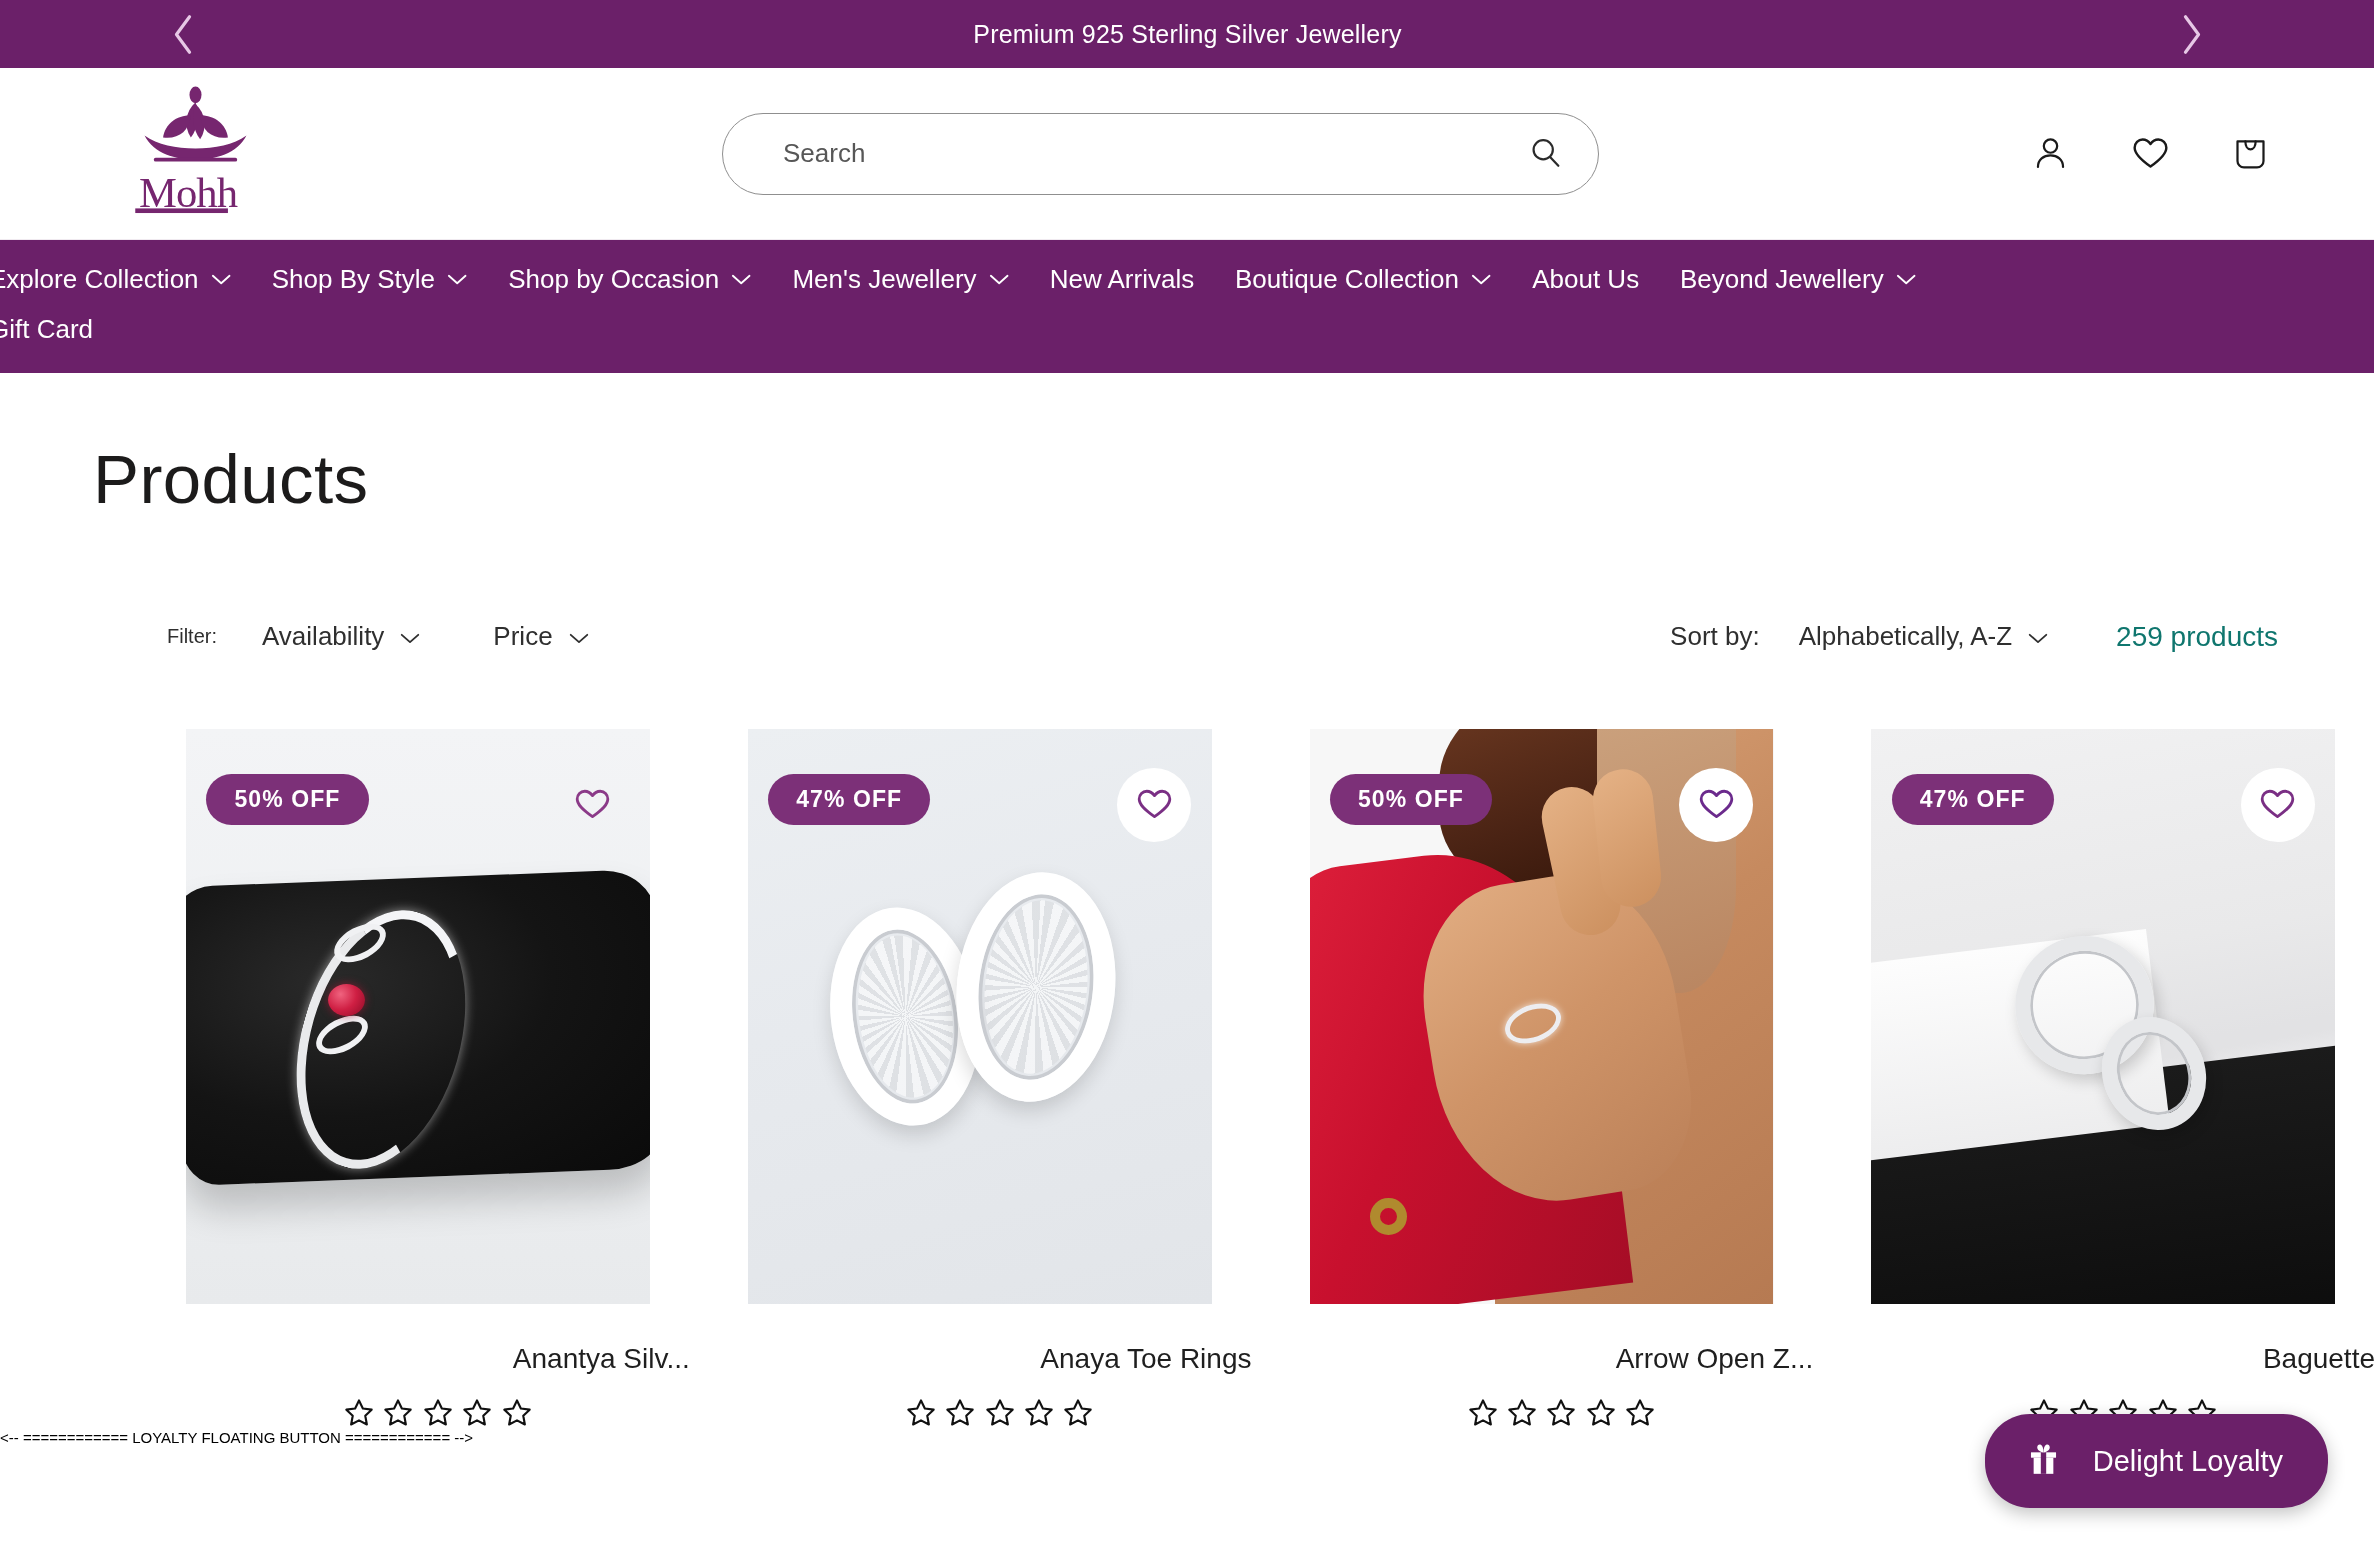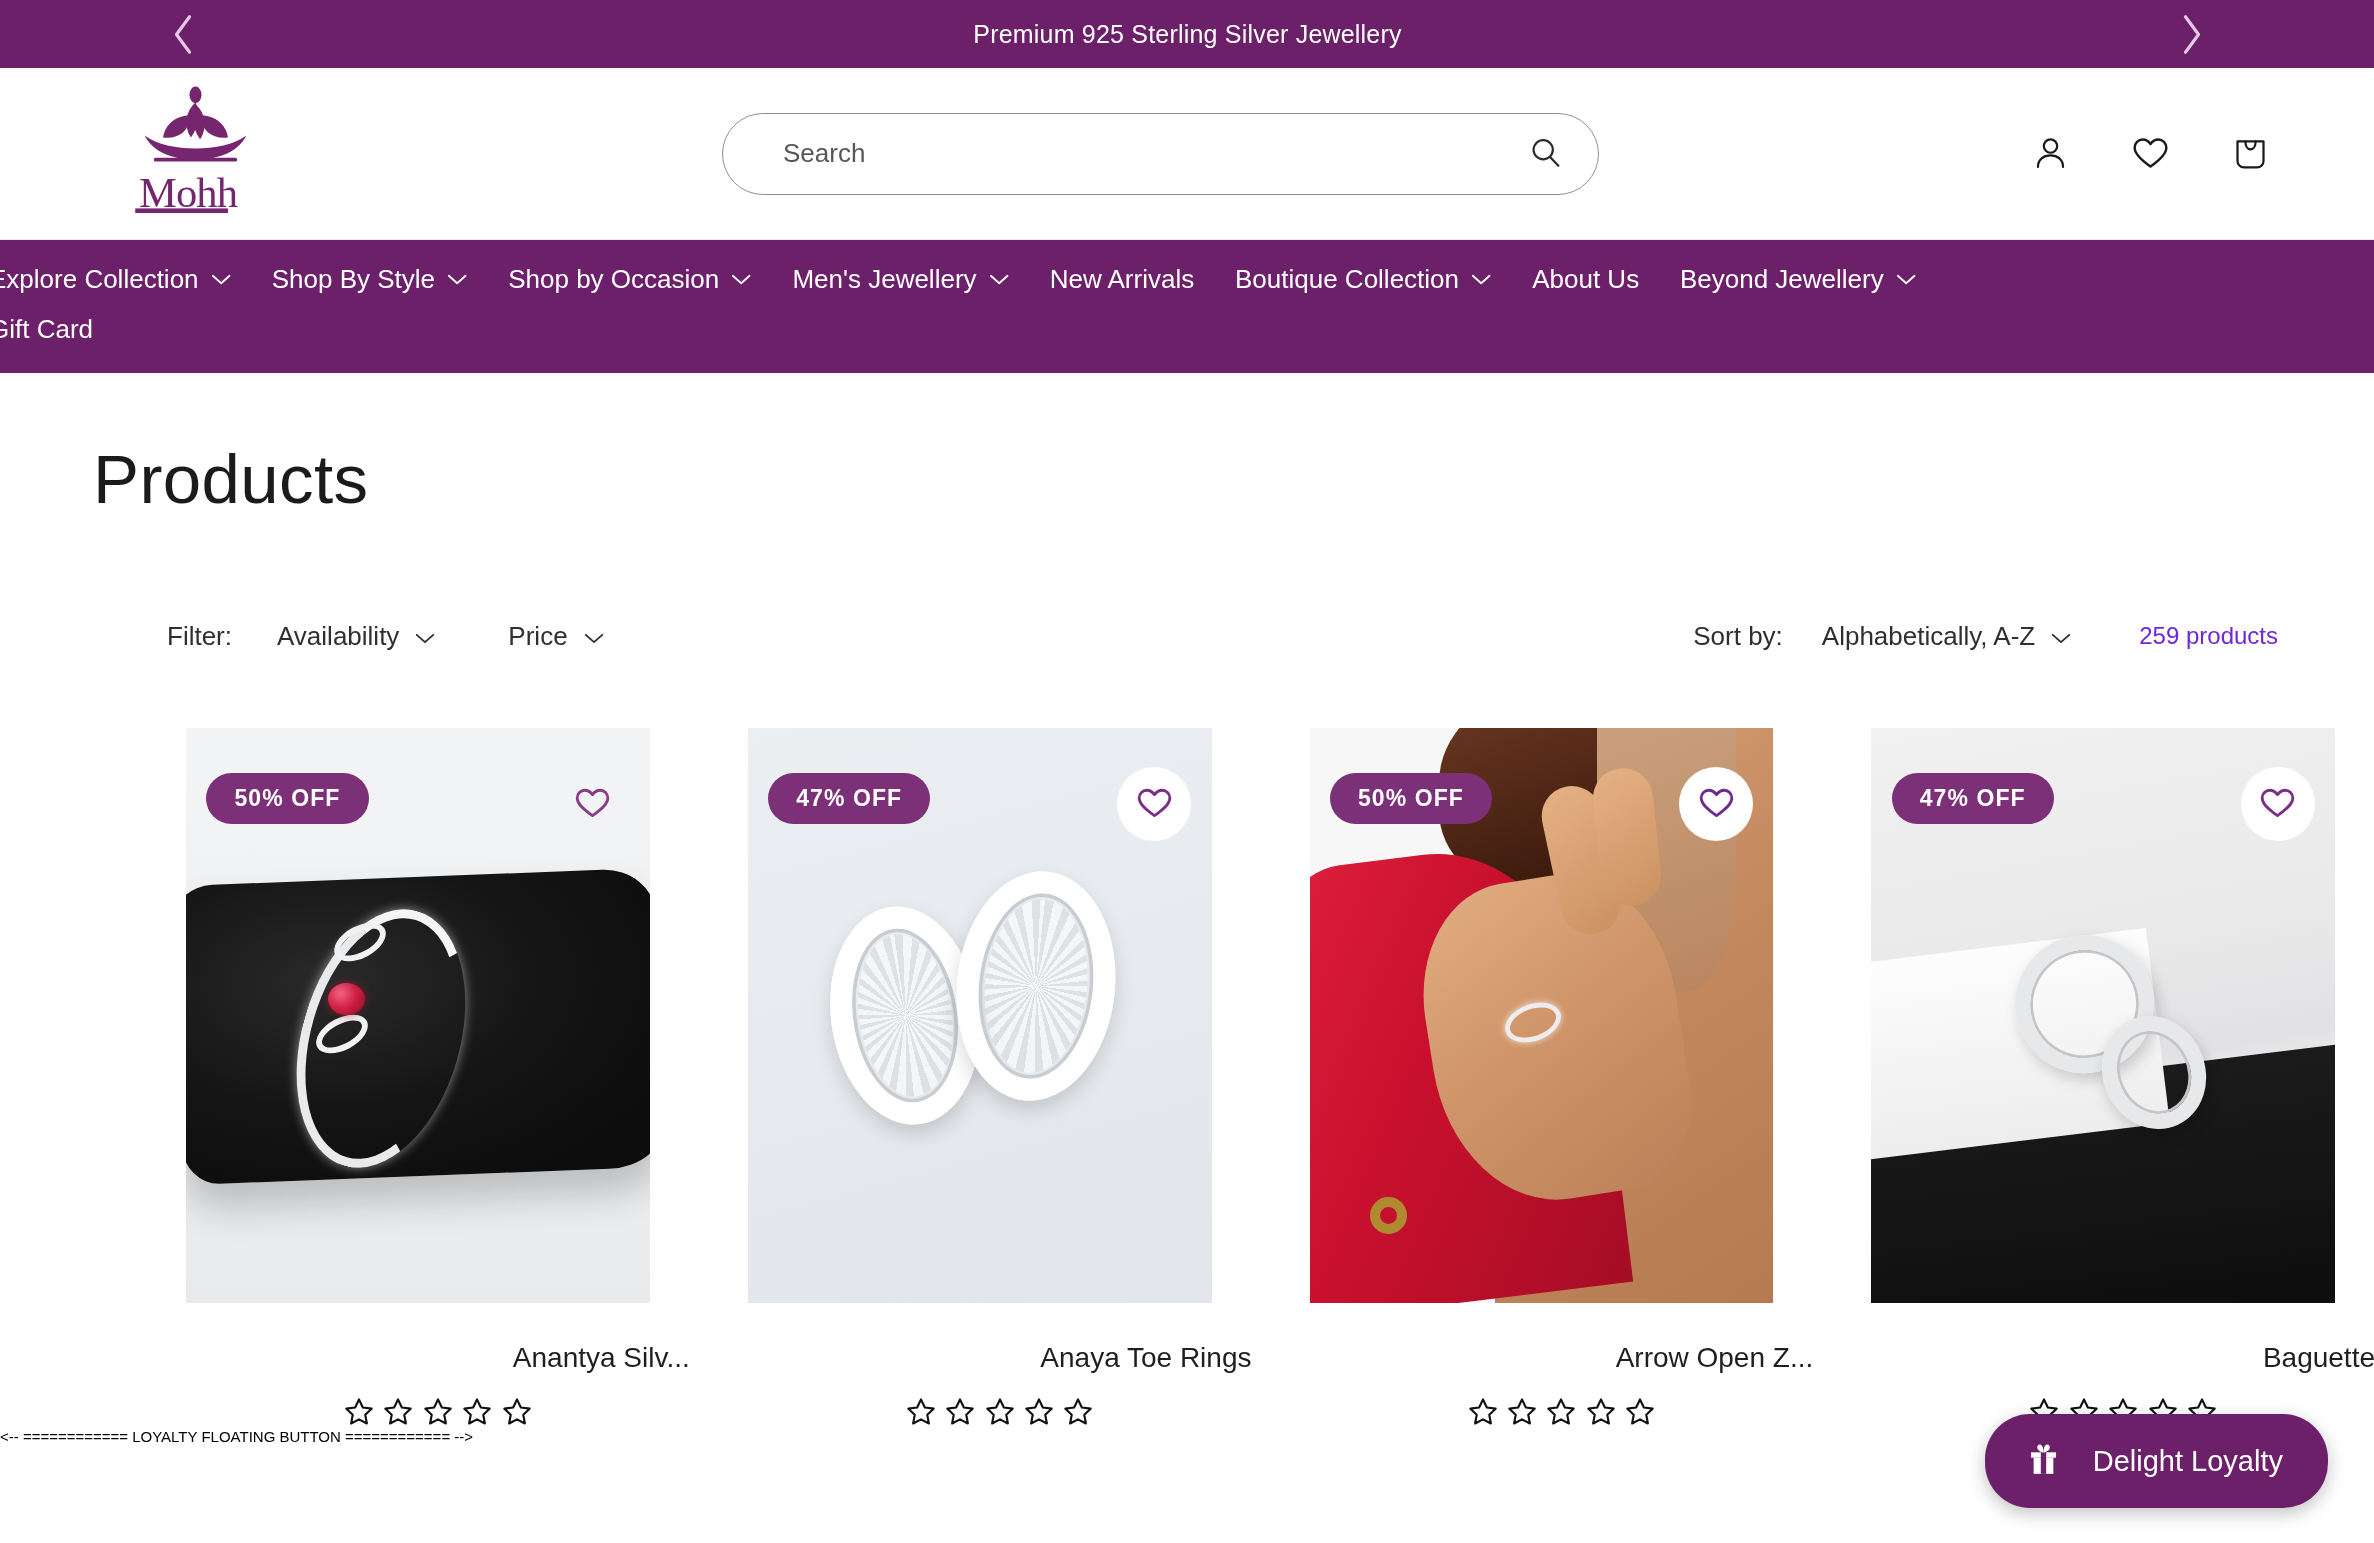--- a/index.html
+++ b/index.html
@@ -116,36 +116,36 @@
   }
 
   
   .facets{
     display:flex; align-items:center;
     padding:102px 97px 0 167px;
     justify-content:space-between;
   }
   .facets-left{ display:flex; align-items:center; gap:0; }
   .facet-label{
-    font-size:26px; color:#2f2f2f; margin-right:45px;
+    font-size:20px; color:#2f2f2f; margin-right:45px;
   }
   .facet{
     display:flex; align-items:flex-end; gap:15px;
     font-size:26px; color:#2f2f2f;
     margin-right:72px;
     cursor:pointer;
   }
   .facets-right{ display:flex; align-items:center;justify-content:space-between; }
   .sort-label{ font-size:26px; color:#2f2f2f; margin-right:39px; }
   .sort-select{
     display:flex; align-items:center; gap:15px;
     font-size:26px; color:#2f2f2f; cursor:pointer;
     margin-right:67px;
   }
-  .product-count{ font-size:24px; color:#6d28d9; }
+  .product-count{ font-size:28px; color:#0f766e; }
 
   
   .grid{
     display:flex;
     gap:58px;
     padding:76px 0 0 186px;
   }
   .card{ width:504px; position:relative; }
   .card-media{
     position:relative;

